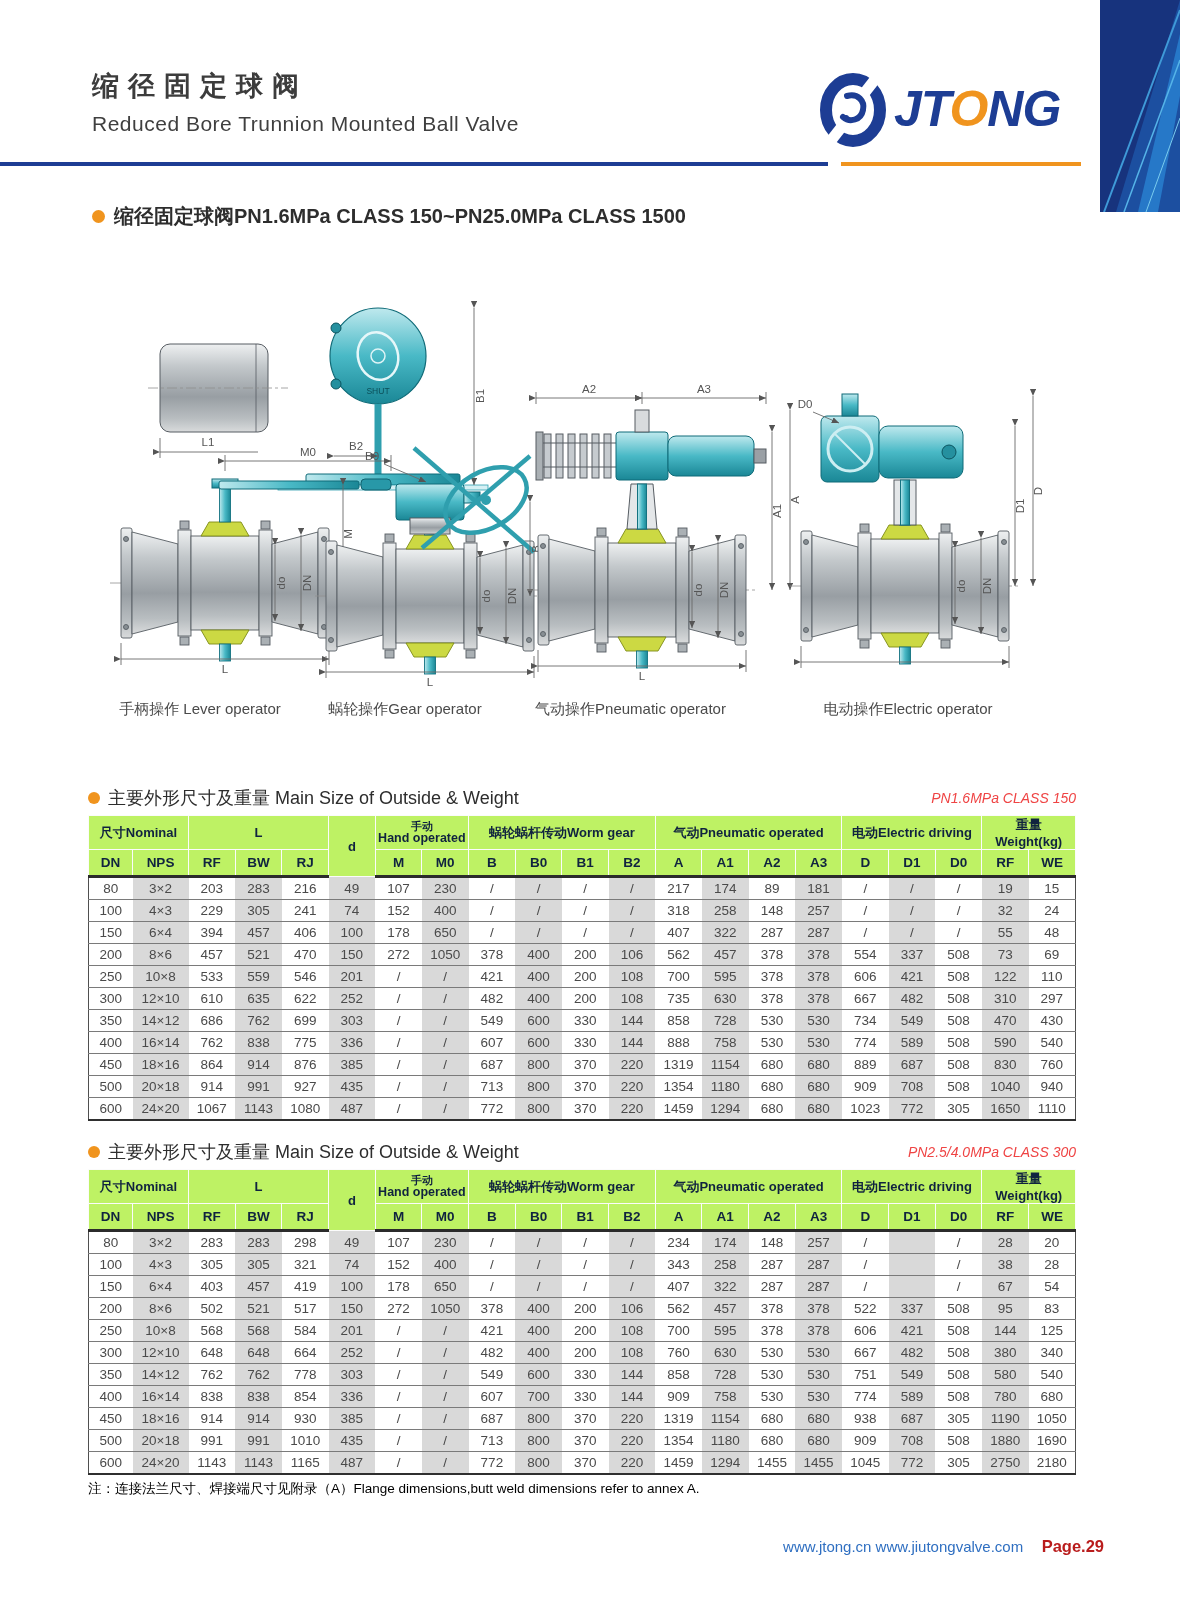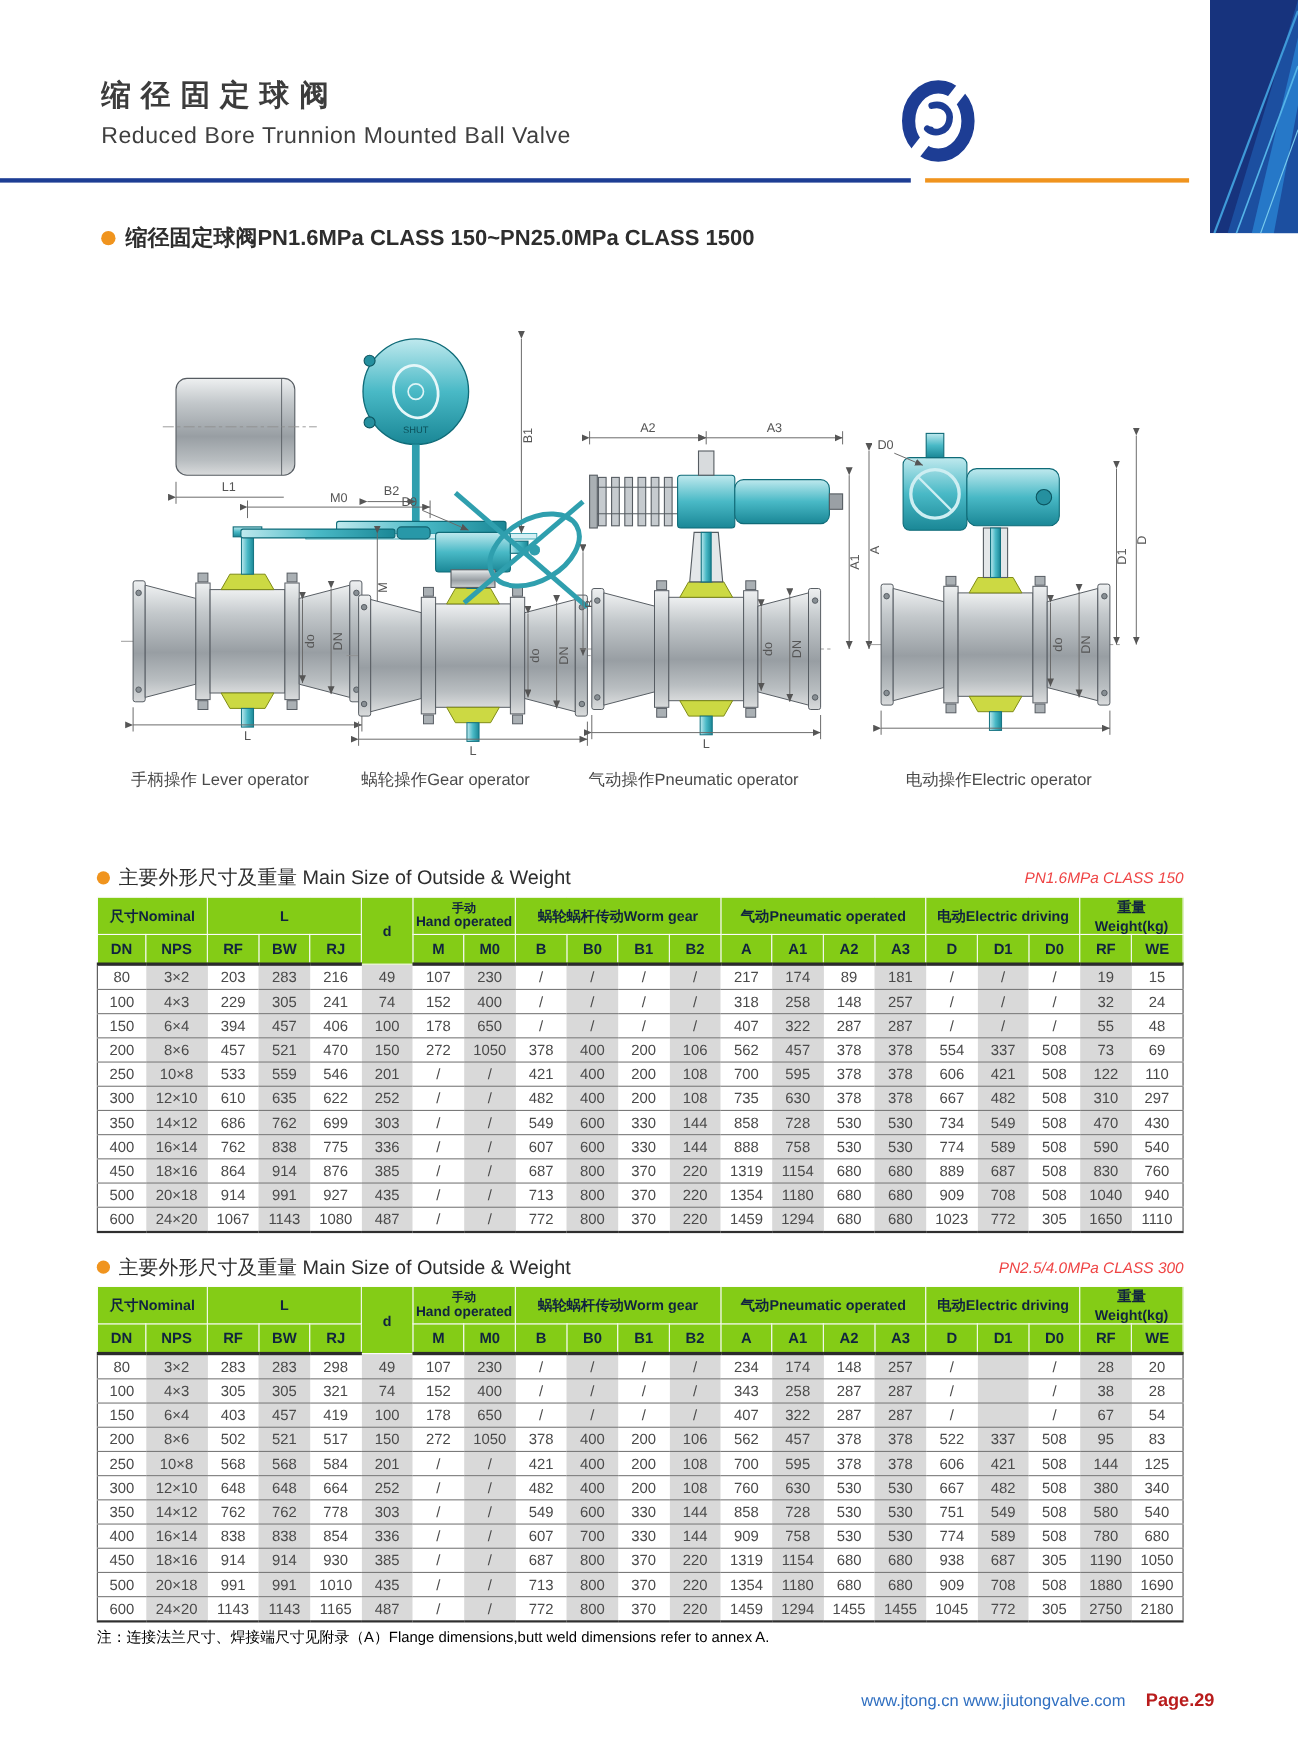--- a/index.html
+++ b/index.html
@@ -32,21 +32,21 @@
 
   
   .tbl{position:absolute;left:88px;width:988px;}
   .tbl1{top:786px;}
   .tbl2{top:1140px;}
   .tbl-head{display:flex;align-items:center;gap:8px;margin-bottom:5px;height:24px;}
   .tbl-head .dot{width:12px;height:12px;}
   .tbl-title{font-size:18px;font-weight:normal;color:#2d2d2d;}
   .tbl-class{margin-left:auto;font-size:14px;color:#ef4444;font-style:italic;}
   table{border-collapse:collapse;table-layout:fixed;width:988px;border:1px solid #4f4f4f;}
-  thead th{background:#84cc16;border:1px solid #fbfbfb;color:#10233f;font-size:13px;
+  thead th{background:#bef264;border:1px solid #fbfbfb;color:#10233f;font-size:13px;
            font-weight:bold;padding:0;text-align:center;}
   tr.h1 th{height:31px;}
   tr.h2 th{height:25px;font-size:13.5px;border-bottom:3px solid #2b2b2b;}
   tr.h1 th.dcell{border-bottom:1px solid #fbfbfb;}
   .two span{display:block;line-height:1.1;}
   .two .zh{font-size:11px;}
   .two .en{font-size:12.5px;}
   td{height:21px;text-align:center;font-size:13.5px;color:#4a4a4a;
      border-bottom:1px solid #7a7a7a;padding:0;white-space:nowrap;}
   td.sh{background:#d9d9d9;}
@@ -69,20 +69,21 @@
 <div class="hdr-en">Reduced Bore Trunnion  Mounted Ball Valve</div>
 
 <div class="logo">
   <svg width="74" height="86" viewBox="0 0 74 86">
     <ellipse cx="37" cy="44" rx="27" ry="31" fill="none" stroke="#1d3d94" stroke-width="12"></ellipse>
     <rect x="30" y="-2" width="11" height="26" fill="#ffffff" transform="rotate(38 37 44)"></rect>
     <rect x="33" y="64" width="11" height="26" fill="#ffffff" transform="rotate(38 37 44)"></rect>
     <path d="M31,30 c11,-3 18,5 16,14 c-2,10 -13,13 -20,7" fill="none" stroke="#1d3d94" stroke-width="6" stroke-linecap="round"></path>
     <circle cx="30" cy="52" r="3" fill="#1d3d94"></circle>
   </svg>
+  <div class="logo-word"><span>JT</span><span class="o">O</span><span>NG</span></div>
 </div>
 
 <div class="rule-blue"></div>
 <div class="rule-orange"></div>
 
 <svg class="corner" viewBox="0 0 80 212">
   <rect width="80" height="212" fill="#17337d"></rect>
   <polygon points="80,0 80,212 16,212" fill="#1c4fa0"></polygon>
   <polygon points="80,34 80,212 38,212" fill="#2678c8"></polygon>
   <polygon points="80,96 80,212 58,212" fill="#1c4fa0"></polygon>

